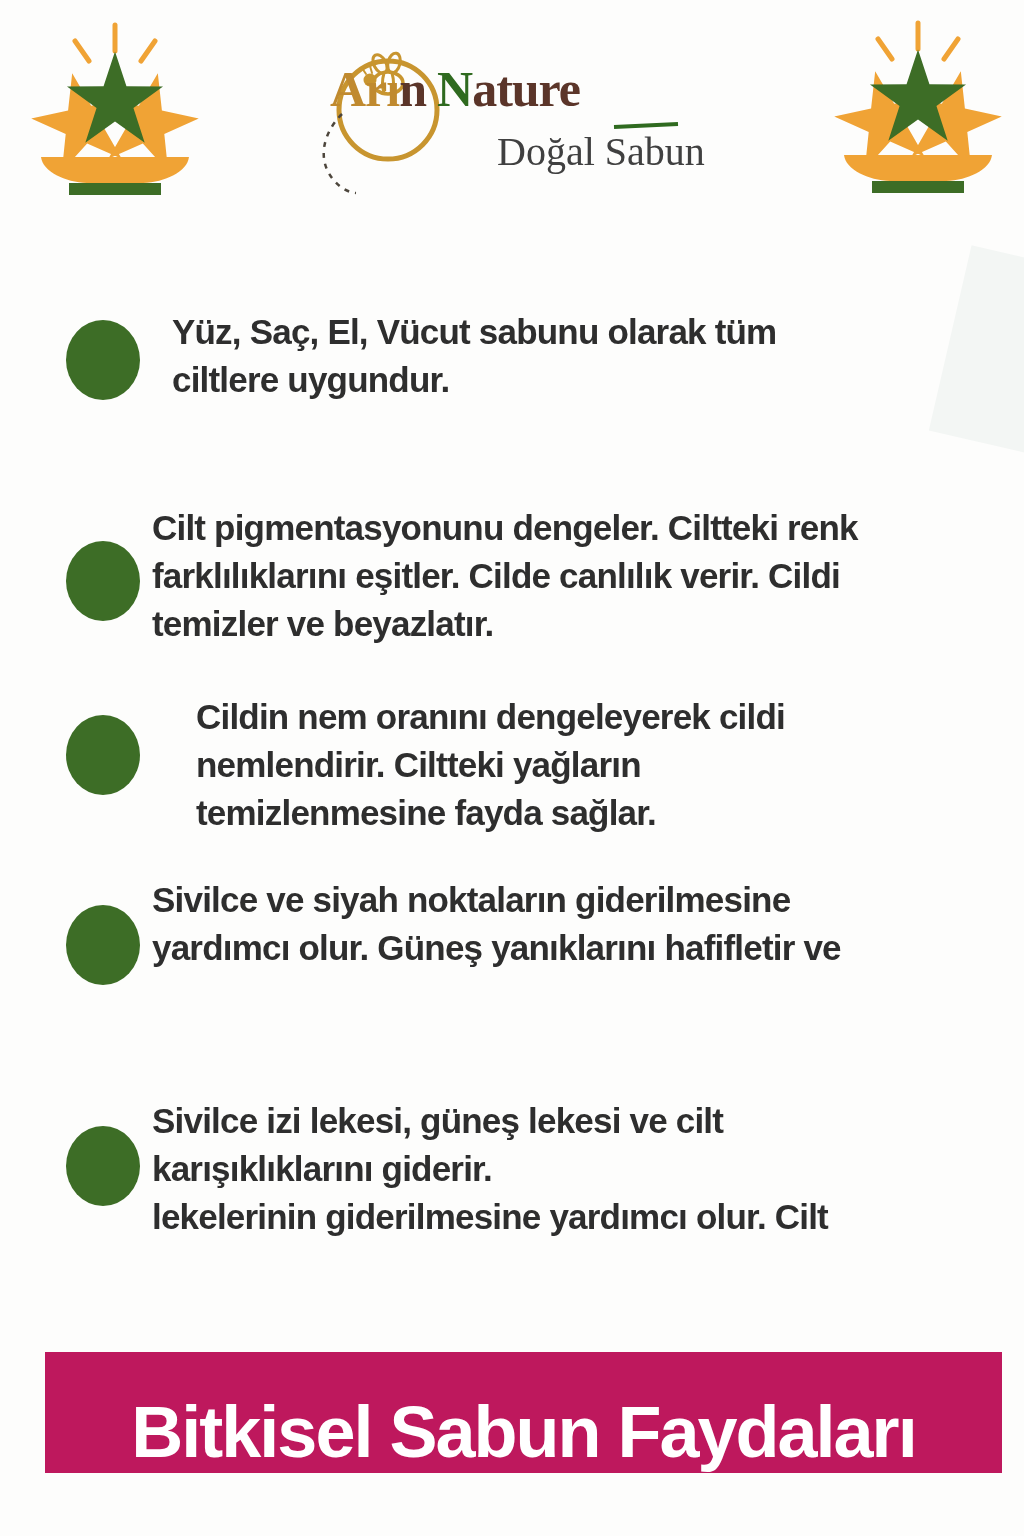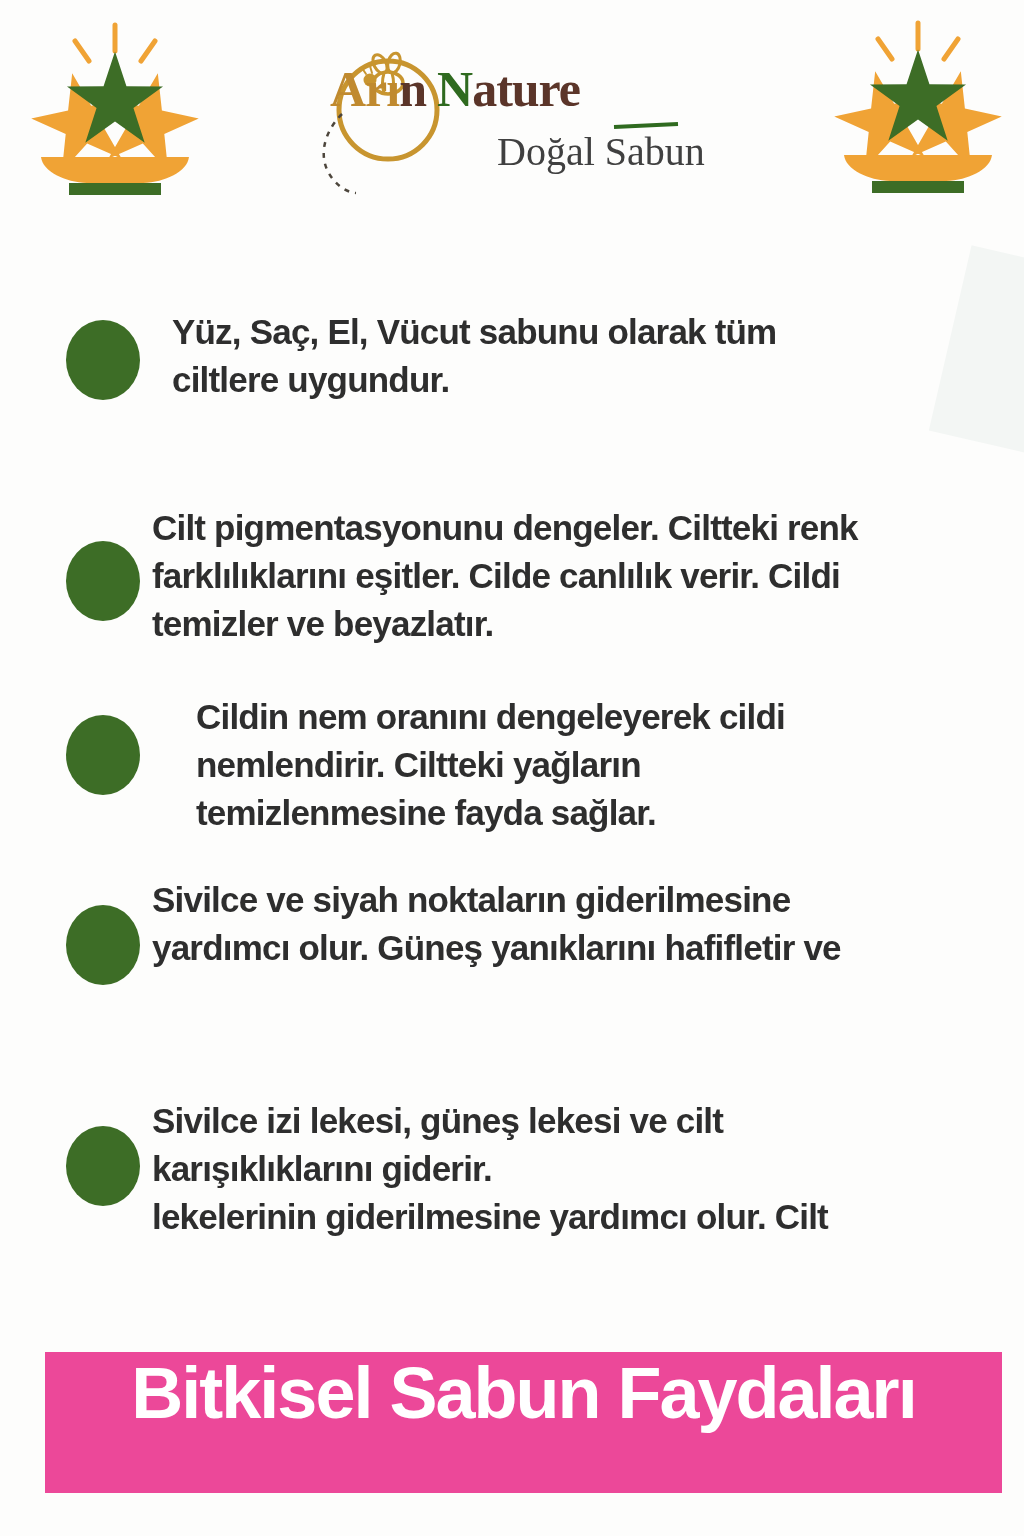--- a/index.html
+++ b/index.html
@@ -45,22 +45,22 @@
     font-weight:bold;font-size:35px;line-height:48px;
     letter-spacing:-0.8px;color:#2e2e2e;
   }
   .b1{top:308px;gap:20px;}  .b1 .dot{margin-top:12px;}
   .b2{top:476px;margin-top:28px;}  .b2 .dot{margin-top:37px;}
   .b3{top:693px;gap:44px;}  .b3 .dot{margin-top:22px;}
   .b4{top:876px;}  .b4 .dot{margin-top:29px;}
   .b5{top:1097px;} .b5 .dot{margin-top:29px;}
   
   .banner{
-    position:absolute;left:45px;top:1352px;width:957px;height:141px;
-    background:#ec4899;display:flex;align-items:flex-start;justify-content:center;
+    position:absolute;left:45px;top:1352px;width:957px;height:121px;
+    background:#be185d;display:flex;align-items:flex-end;justify-content:center;
   }
   .banner .title{
     color:#ffffff;font-weight:bold;font-size:72px;letter-spacing:-2px;
     white-space:nowrap;
   }
 </style>
 </head>
 <body>
 
 <svg width="0" height="0" style="position:absolute">

